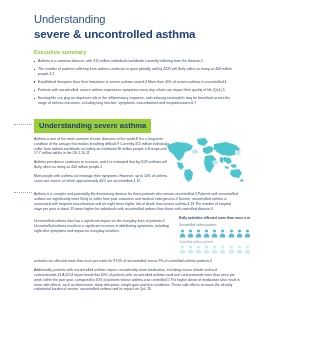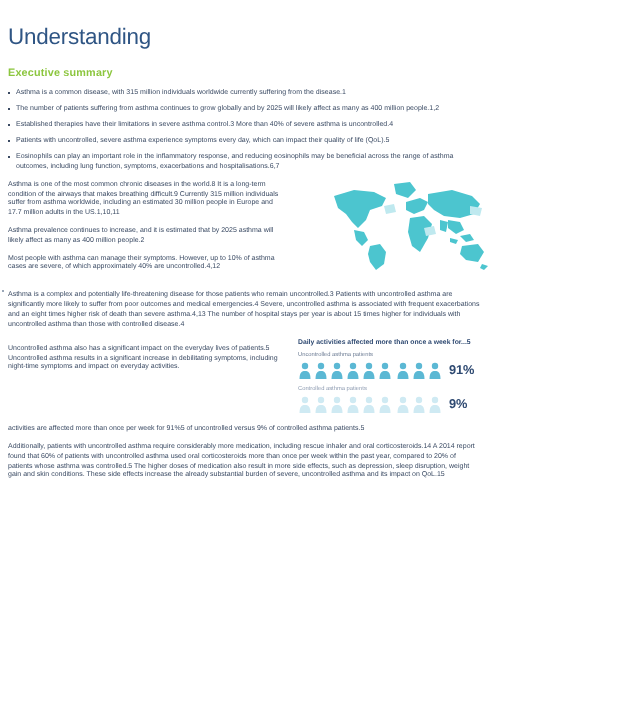--- a/index.html
+++ b/index.html
@@ -6,21 +6,21 @@
   html, body {
     width: 250px; height: 353px;
     background: #ffffff;
     font-family: "Liberation Sans", sans-serif;
     overflow: hidden;
   }
   .page {
     position: relative;
     width: 250px; height: 353px;
     background: #ffffff;
-    padding: 0 10px 0 4px;
+    padding: 0 10px 0 34px;
   }
 
   
   .title-block { padding-top: 13px; }
   .title-line1 {
     font-size: 11.2px;
     font-weight: 400;
     color: #2f5584;
     letter-spacing: -0.1px;
     line-height: 13px;
@@ -151,31 +151,36 @@
 
   .footer-paras { margin-top: 5px; }
 </style>
 </head>
 <body>
 
 <div class="page">
 
   <div class="title-block">
     <div class="title-line1">Understanding</div>
+    <div class="title-line2">severe &amp; uncontrolled asthma</div>
   </div>
 
   <div class="exec-label">Executive summary</div>
   <ul class="bullets">
     <li>Asthma is a common disease, with 315 million individuals worldwide currently suffering from the disease.1</li>
     <li>The number of patients suffering from asthma continues to grow globally and by 2025 will likely affect as many as 400 million people.1,2</li>
     <li>Established therapies have their limitations in severe asthma control.3 More than 40% of severe asthma is uncontrolled.4</li>
     <li>Patients with uncontrolled, severe asthma experience symptoms every day, which can impact their quality of life (QoL).5</li>
     <li>Eosinophils can play an important role in the inflammatory response, and reducing eosinophils may be beneficial across the range of asthma outcomes, including lung function, symptoms, exacerbations and hospitalisations.6,7</li>
   </ul>
 
+  <div class="section-head">
+    <span class="leader"></span>
+    <span class="chip">Understanding severe asthma</span>
+  </div>
 
   <div class="sec1">
     <div class="map-wrap">
       <svg viewBox="0 0 168 96" xmlns="http://www.w3.org/2000/svg" aria-hidden="true">
         <g fill="#4cc5cf">
 
           <path d="M10 20 L30 14 L50 16 L62 22 L58 30 L46 34 L42 44 L34 52 L28 46 L22 38 L14 32 Z"></path>
           <path d="M30 54 L40 56 L44 64 L38 70 L32 64 Z"></path>
 
           <path d="M70 8 L86 6 L92 14 L84 22 L72 18 Z"></path>

